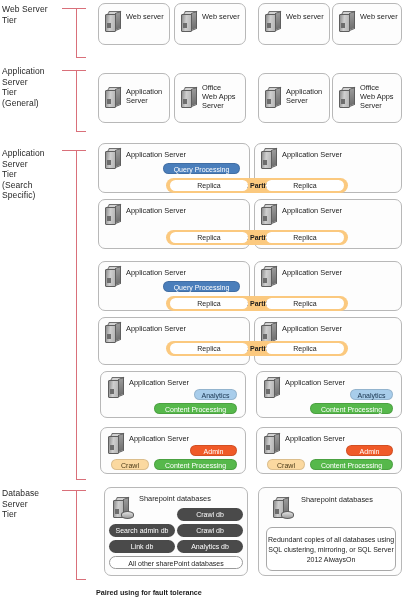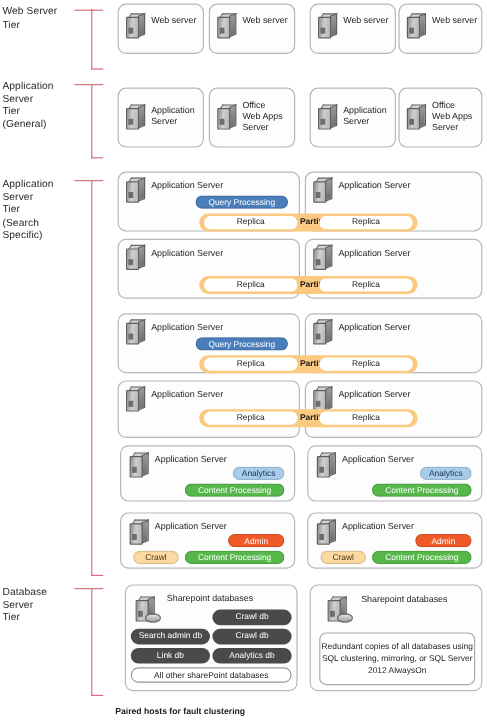--- a/index.html
+++ b/index.html
@@ -450,15 +450,15 @@
       <div class="top"></div>
         <div class="side"></div>
         <div class="face"></div>
         <div class="slot"></div>
         <div class="disk"></div>
     </div>
     <div class="db-group-title" style="left:42px; top:7px;">Sharepoint databases</div>
     <div class="redundant-box" style="left:7px; top:39px; width:130px; height:44px;">Redundant copies of all databases using SQL clustering, mirroring, or SQL Server 2012 AlwaysOn</div>
   </div>
 
-  <div class="footnote" style="left:96px; top:588px;">Paired hosts for fault clustering</div>
+  <div class="footnote" style="left:96px; top:588px;">Paired using for fault tolerance</div>
 
 </div>
 
 </body></html>

